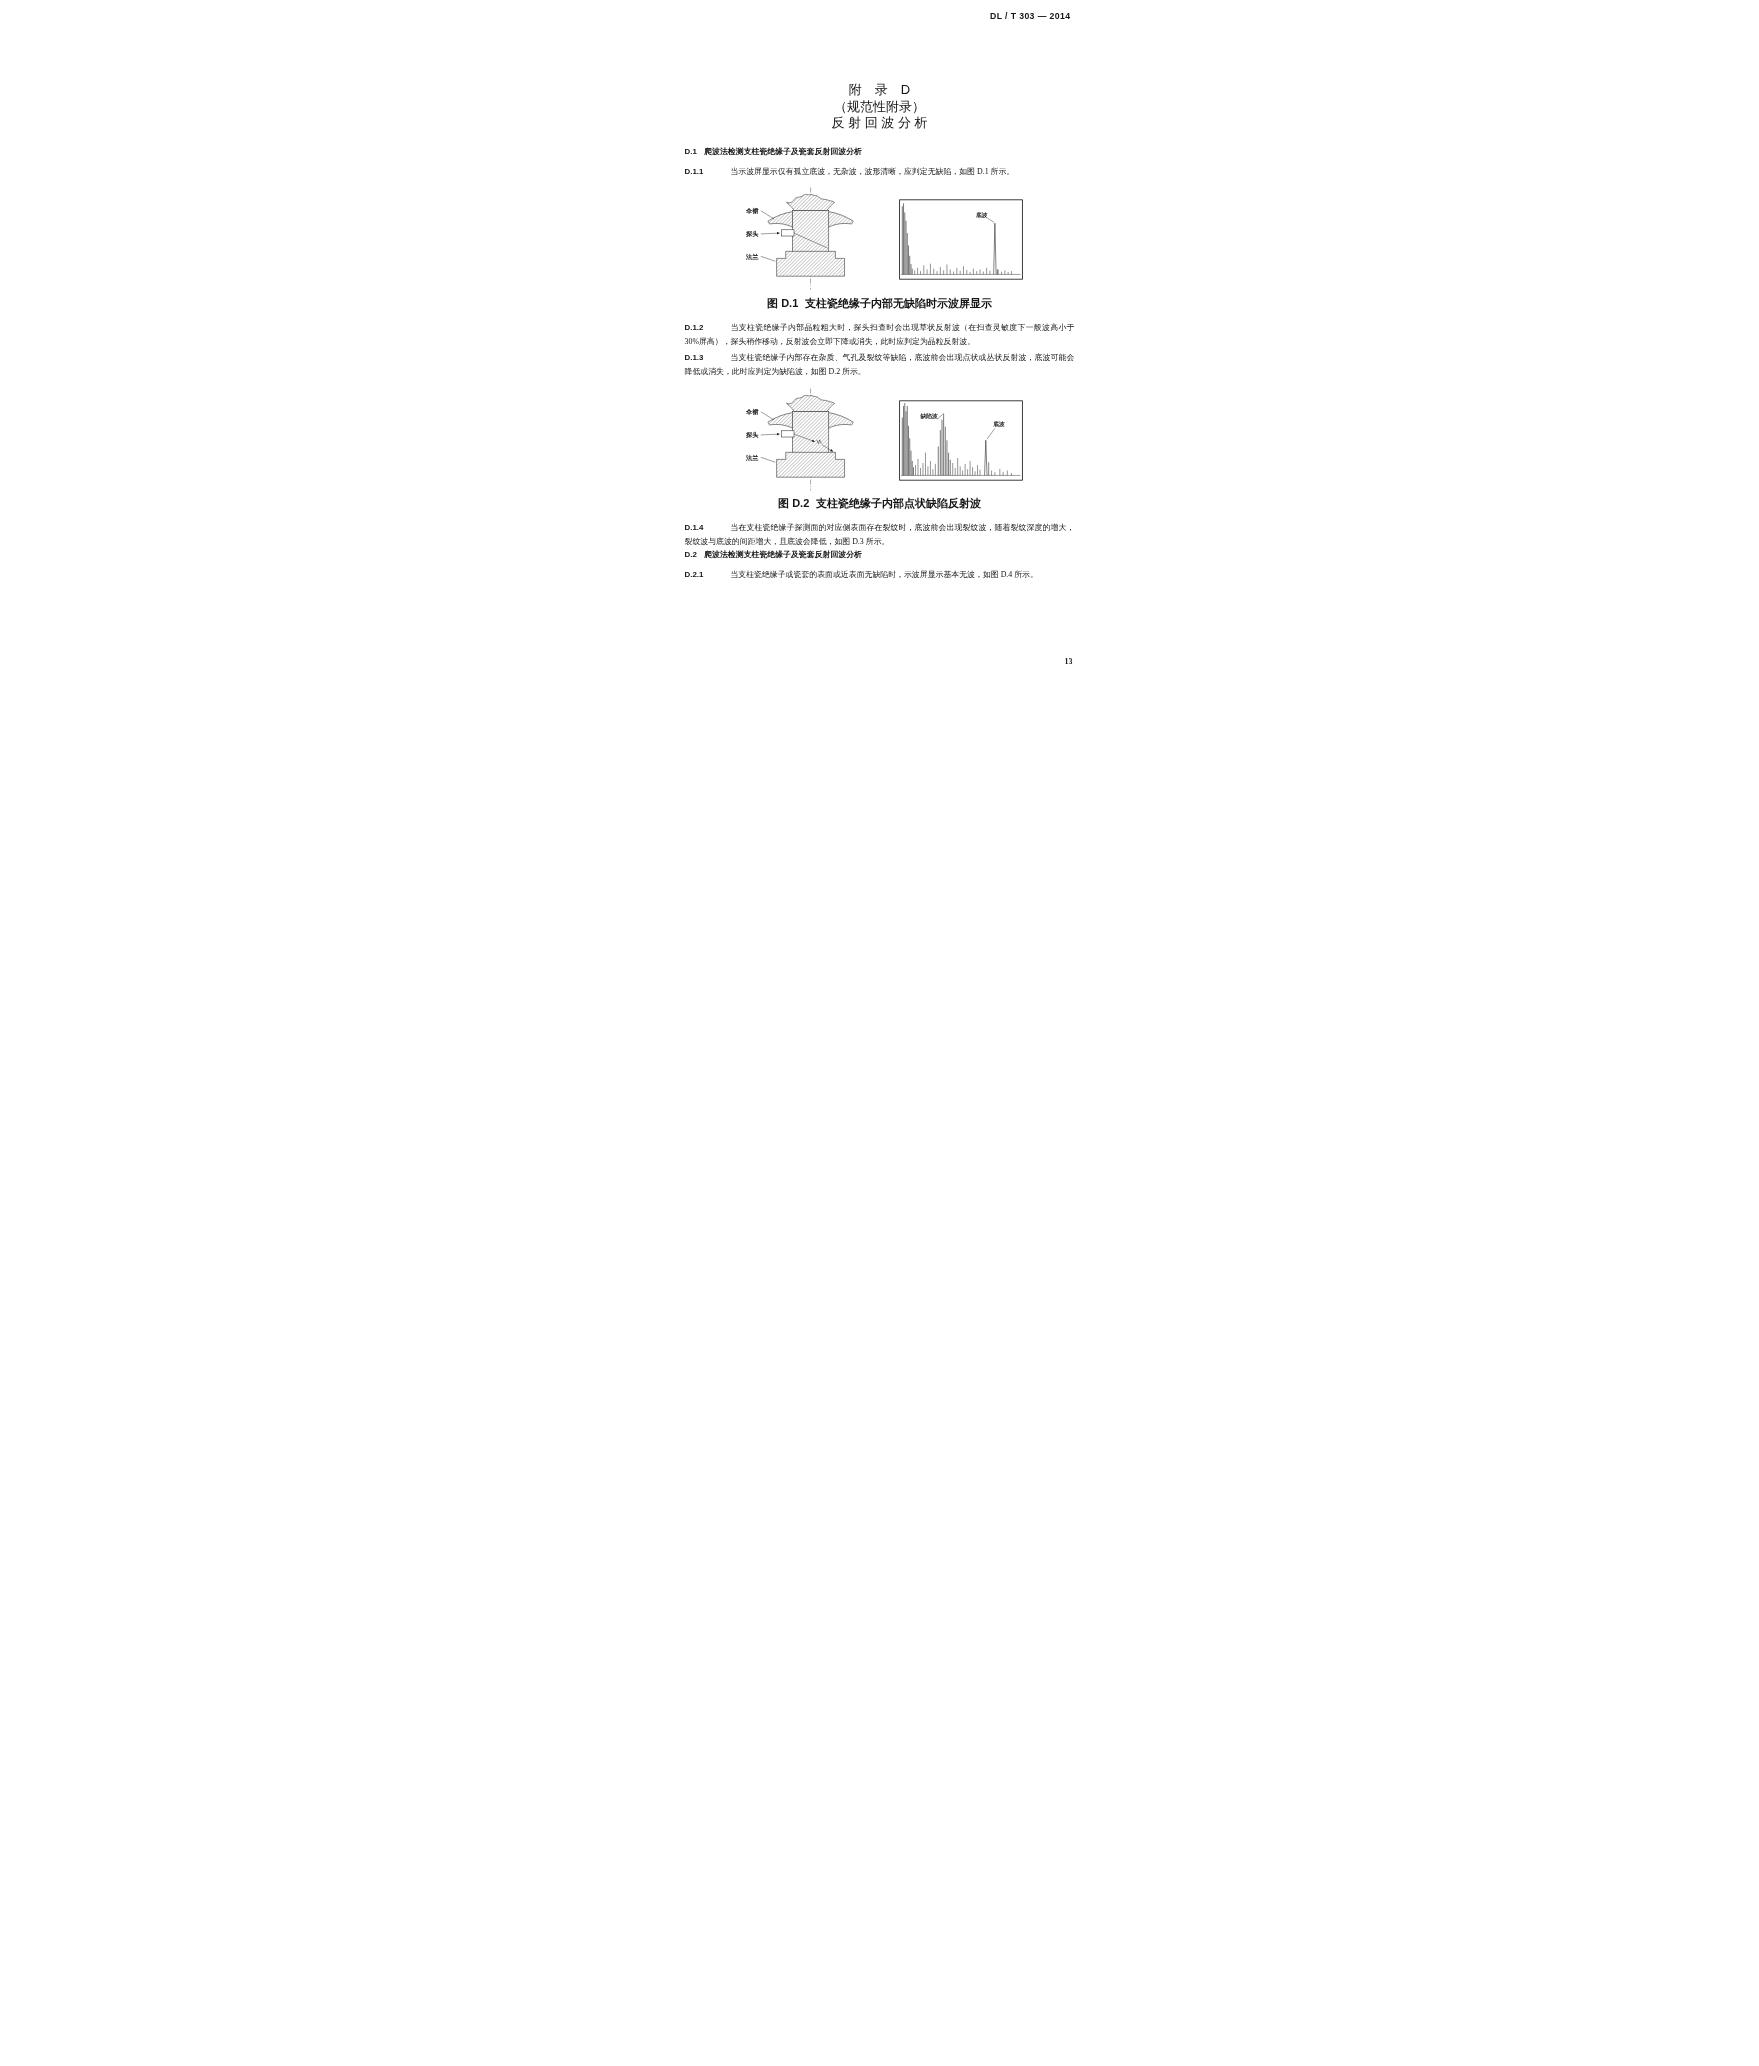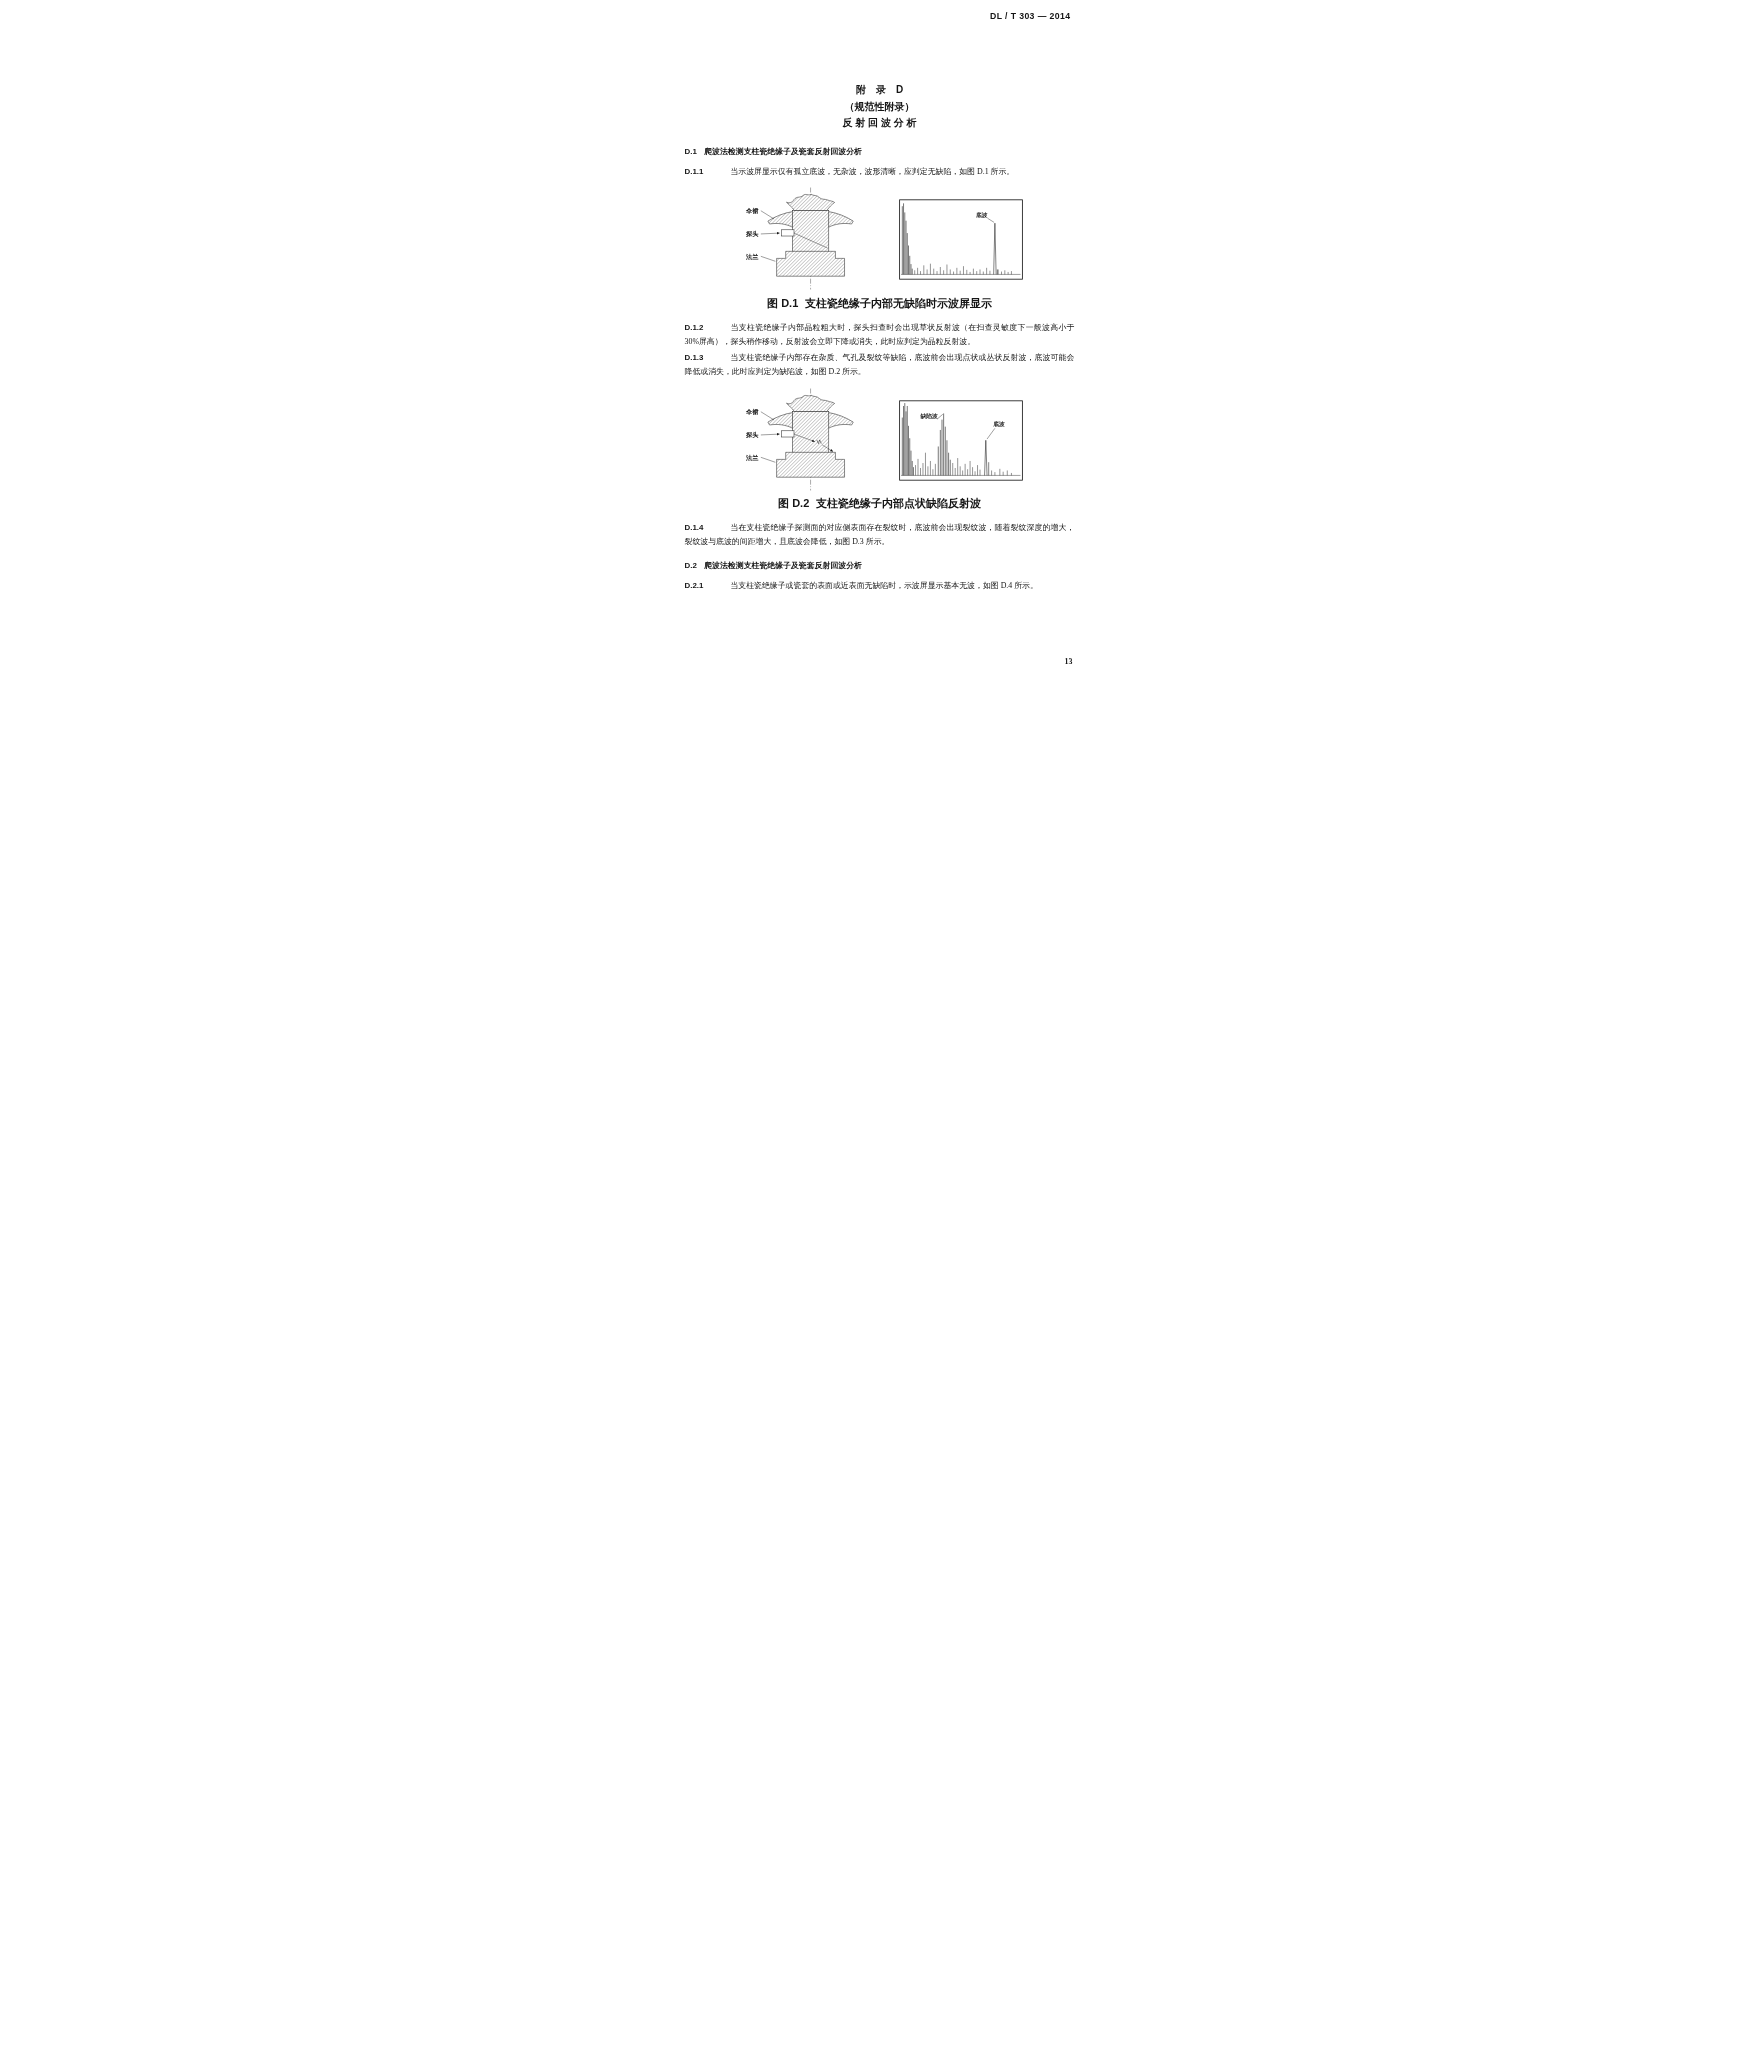--- a/index.html
+++ b/index.html
@@ -21,22 +21,22 @@
     top: 10.7px;
     right: 29px;
     font-family: "Liberation Sans", "DejaVu Sans", sans-serif;
     font-weight: 700;
     font-size: 8.7px;
     letter-spacing: 0.4px;
   }
   .title-block { text-align: center; line-height: 16.5px; }
   .title-line {
     font-family: "Liberation Sans", "DejaVu Sans", sans-serif;
-    font-weight: 700;
-    font-size: 10px;
+    font-weight: 400;
+    font-size: 13px;
   }
   .sec-heading {
     margin: 14px 0 0 0;
     font-family: "Liberation Sans", "DejaVu Sans", sans-serif;
     font-weight: 700;
     font-size: 7.9px;
   }
   .sec-heading .cnum { margin-right: 7.4px; }
   p.clause {
     margin: 8.3px 0 0 0;
@@ -205,21 +205,21 @@
     </div>
   </div>
   <div class="fig-caption">
     <span>图 D.2</span><span class="cap-text">支柱瓷绝缘子内部点状缺陷反射波</span>
   </div>
 
   <p class="clause" style="margin-top:10px">
     <span class="cnum">D.1.4</span><span>当在支柱瓷绝缘子探测面的对应侧表面存在裂纹时，底波前会出现裂纹波，随着裂纹深度的增大，裂纹波与底波的间距增大，且底波会降低，如图 D.3 所示。</span>
   </p>
 
-  <h2 class="sec-heading" style="margin-top:11px">
+  <h2 class="sec-heading" style="margin-top:0">
     <span class="cnum">D.2</span><span>爬波法检测支柱瓷绝缘子及瓷套反射回波分析</span>
   </h2>
 
   <p class="clause">
     <span class="cnum">D.2.1</span><span>当支柱瓷绝缘子或瓷套的表面或近表面无缺陷时，示波屏显示基本无波，如图 D.4 所示。</span>
   </p>
 
   <div class="page-number">13</div>
 
 </div>

